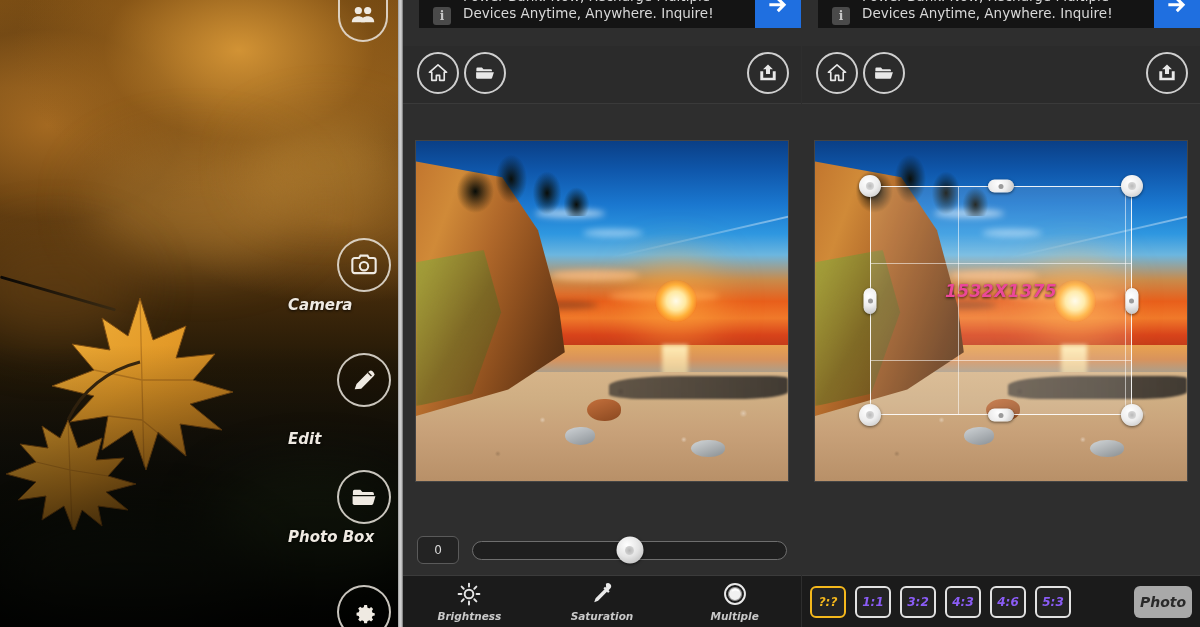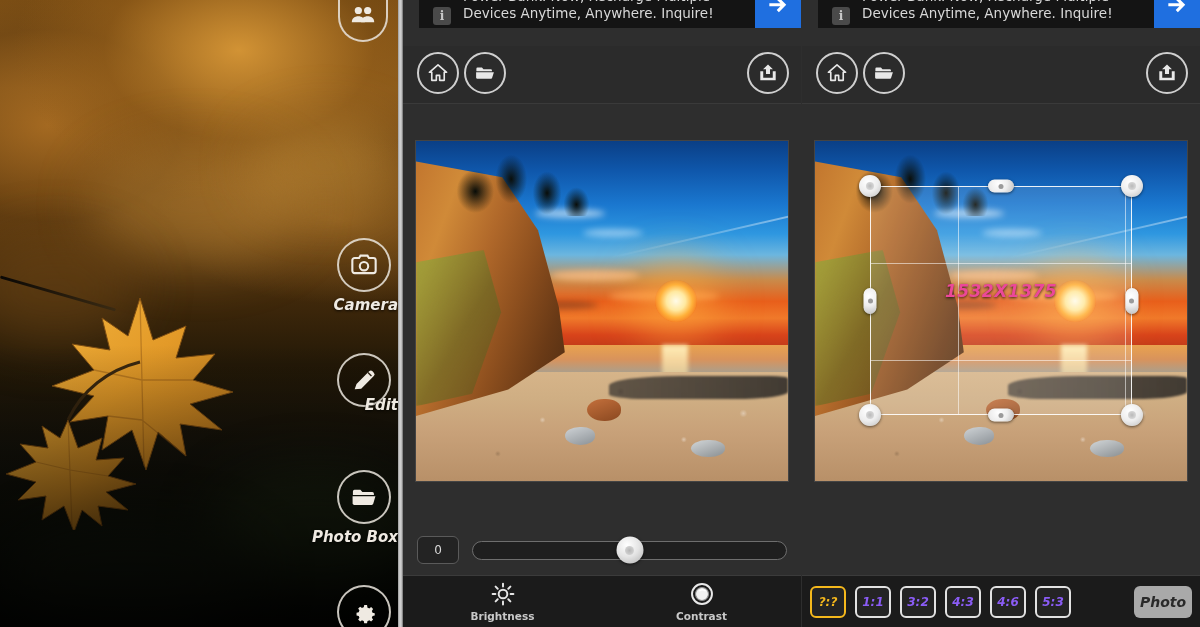--- a/index.html
+++ b/index.html
@@ -59,21 +59,21 @@
   
   .lcircle{
     position:absolute; right:7px;
     width:54px; height:54px; border-radius:50%;
     border:2px solid rgba(235,230,222,.85);
     display:flex; align-items:center; justify-content:center;
     background:rgba(0,0,0,.10);
   }
   .lcircle svg{ width:28px; height:28px; fill:#efeae2; }
   .lcap{
-    position:absolute; right:0; width:110px; text-align:right;
+    position:absolute; right:0; width:110px; text-align:left;
     color:#efeae2; font-size:15px; font-style:italic; font-weight:bold;
     text-shadow:0 1px 3px rgba(0,0,0,.8);
     font-family:"DejaVu Sans", sans-serif;
   }
   .nav-friends{ top:-12px; right:10px; width:50px; height:54px; border-radius:0 0 26px 26px; border-top:none; }
 
   
   .divider{
     width:5px; height:627px;
     background:linear-gradient(90deg,#9a9a9a,#d8d8d8 40%,#bdbdbd 70%,#6d6d6d);
@@ -297,21 +297,21 @@
     position:absolute; left:0; right:0; bottom:0; height:52px;
     background:#1b1b1b; border-top:1px solid #3b3b3b;
     display:flex; align-items:center; justify-content:space-around;
   }
   .adj{
     display:flex; flex-direction:column; align-items:center; justify-content:center;
     gap:3px; width:74px;
   }
   .adj svg{ width:26px; height:26px; }
   .adj-label{
-    font-size:10.5px; font-weight:bold; color:#c9c9c9;
+    font-size:10.5px; font-style:italic; font-weight:bold; color:#c9c9c9;
     font-family:"DejaVu Sans", sans-serif;
   }
   .adj.active .adj-label{ color:#f5b81c; }
 
   
   .ratiobar{
     position:absolute; left:0; right:0; bottom:0; height:52px;
     background:#1b1b1b; border-top:1px solid #3b3b3b;
     display:flex; align-items:center; padding:0 8px; gap:9px;
   }
@@ -395,21 +395,21 @@
       </svg>
     </div>
     <div class="lcap" style="top:296px;">Camera</div>
 
     <div class="lcircle" style="top:353px;">
       <svg viewBox="0 0 24 24">
         <path d="M4 20l1.6-4.6L16.4 4.6a2 2 0 012.9 0l1.1 1.1a2 2 0 010 2.9L9.6 19.4z"></path>
         <path d="M15.4 5.6l3 3" stroke="#2a2013" stroke-width="1.2"></path>
       </svg>
     </div>
-    <div class="lcap" style="top:396px;">Edit</div>
+    <div class="lcap" style="top:430px;">Edit</div>
 
     <div class="lcircle" style="top:470px;">
       <svg viewBox="0 0 24 24">
         <path d="M2.5 7.2a1.4 1.4 0 011.4-1.4h5l1.7 2h8.5a1.4 1.4 0 011.4 1.4v1H2.5z"></path>
         <path d="M2.2 11.4h19.6l-1.9 6.4a1.4 1.4 0 01-1.35 1H3.6a1.4 1.4 0 01-1.35-1z"></path>
       </svg>
     </div>
     <div class="lcap" style="top:528px;">Photo Box</div>
 
     <div class="lcircle" style="top:585px;">
@@ -495,26 +495,32 @@
             <svg viewBox="0 0 24 24">
               <circle cx="12" cy="12" r="4" fill="none" stroke="#e6e6e6" stroke-width="1.8"></circle>
               <g stroke="#e6e6e6" stroke-width="1.8" stroke-linecap="round">
                 <path d="M12 2.4v2.6M12 19v2.6M2.4 12h2.6M19 12h2.6M5.2 5.2l1.9 1.9M16.9 16.9l1.9 1.9M18.8 5.2l-1.9 1.9M7.1 16.9l-1.9 1.9"></path>
               </g>
             </svg>
             <span class="adj-label">Brightness</span>
           </div>
           <div class="adj">
             <svg viewBox="0 0 24 24">
+              <path d="M15.6 2.6a3 3 0 014.2 4.2l-1.7 1.7 1 1-1.5 1.5-1-1-8.2 8.2-3.6 1.3 1.3-3.6 8.2-8.2-1-1 1.5-1.5 1 1z" fill="#e9e9e9"></path>
+            </svg>
+            <span class="adj-label">Saturation</span>
+          </div>
+          <div class="adj">
+            <svg viewBox="0 0 24 24">
               <circle cx="12" cy="12" r="9.2" fill="none" stroke="#e9e9e9" stroke-width="1.8"></circle>
               <circle cx="12" cy="12" r="6" fill="#f1f1f1"></circle>
               <circle cx="12" cy="12" r="6" fill="none" stroke="#8f8f8f" stroke-width="1"></circle>
               <path d="M9.4 9.4a4.6 4.6 0 016 0" fill="none" stroke="#ffffff" stroke-width="1.4"></path>
             </svg>
-            <span class="adj-label">Contrast</span>
+            <span class="adj-label">Multiple</span>
           </div>
         </div>
       </div>
 
       <div class="phone">
 
         <div class="adbar">
           <div class="ad-i">i</div>
           <div class="ad-text">
             <div>Power Bank. Now, Recharge Multiple</div>

